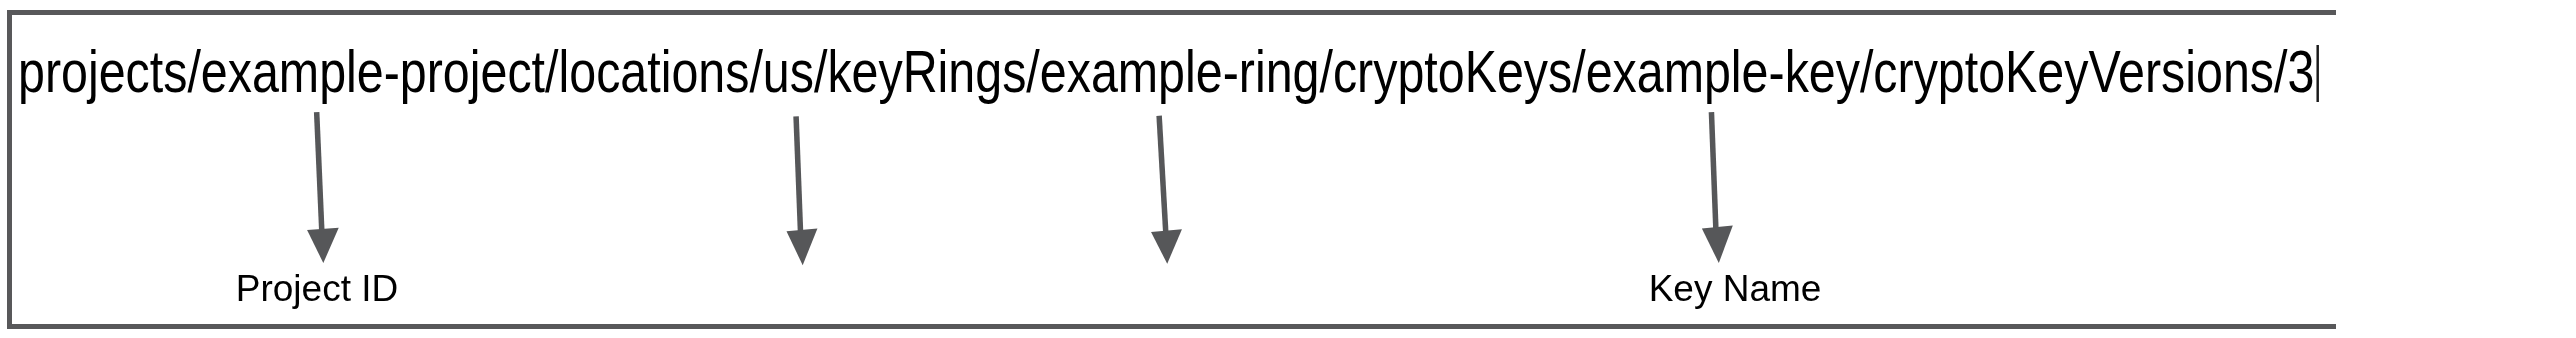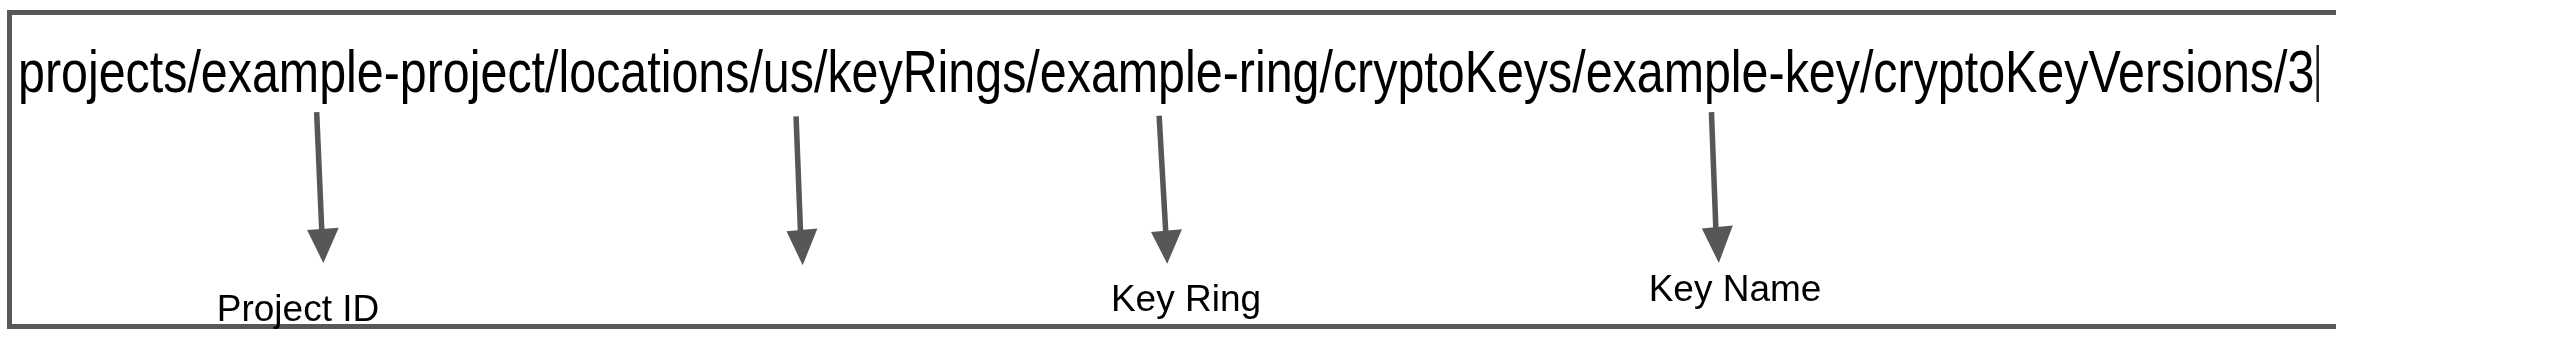--- a/index.html
+++ b/index.html
@@ -62,21 +62,21 @@
     stroke: none;
   }
   .ann-label {
     position: absolute;
     transform: translateX(-50%);
     white-space: nowrap;
     font-size: 37px;
     line-height: 1;
     color: var(--text-color, #000000);
   }
-  .label-project-id { left: 298px;  top: 270px; margin-top: 20px; }
+  .label-project-id { left: 317px;  top: 270px; }
   .label-region     { left: 806px; top: 277px; }
   .label-key-ring   { left: 1186px; top: 280px; }
   .label-key-name   { left: 1735px; top: 270px; }
 </style>
 </head>
 <body>
 
 <div class="canvas">
 
   <div class="frame"></div>
@@ -98,18 +98,17 @@
     </g>
     <g>
       <line x1="2324" y1="152" x2="2330" y2="310"></line>
       <polygon points="2311,310 2353,306 2334,357"></polygon>
     </g>
   </svg>
 
   <div class="ann-label label-project-id">Project ID</div>
 
 
-  <div class="ann-label label-key-ring">Key Ring</div>
 
   <div class="ann-label label-key-name">Key Name</div>
 
 </div>
 
 
 </body></html>

